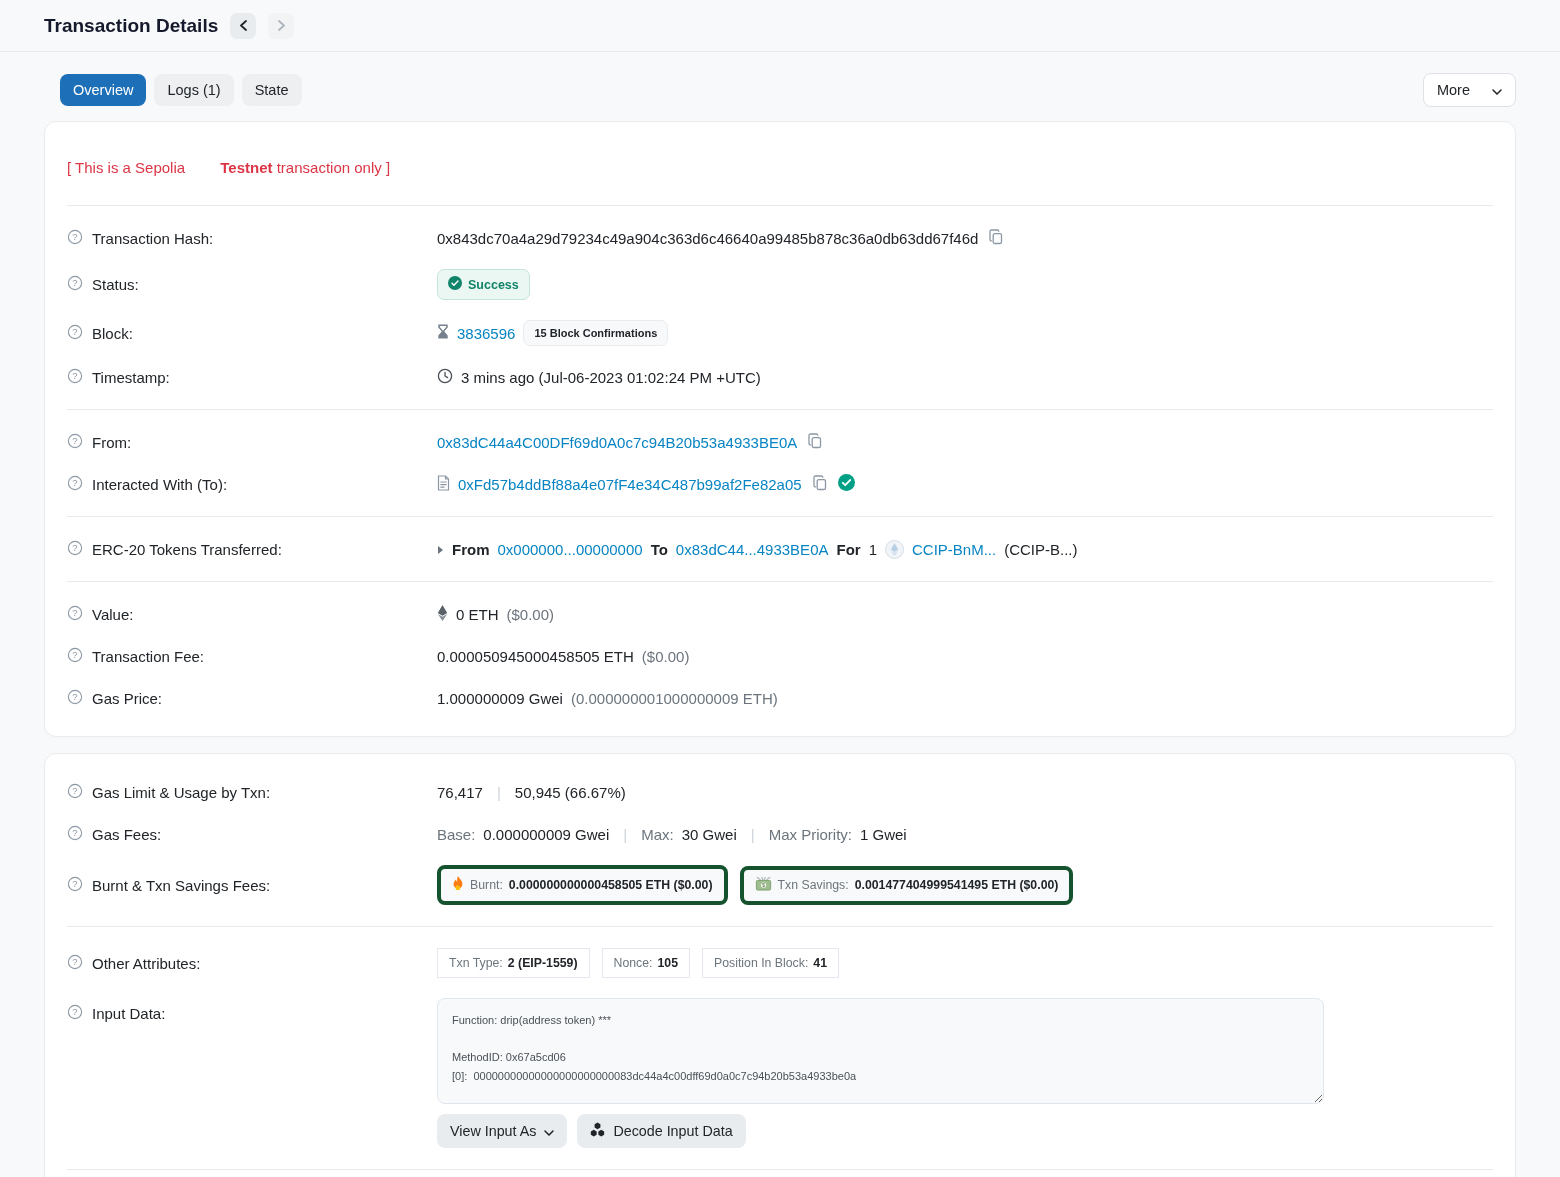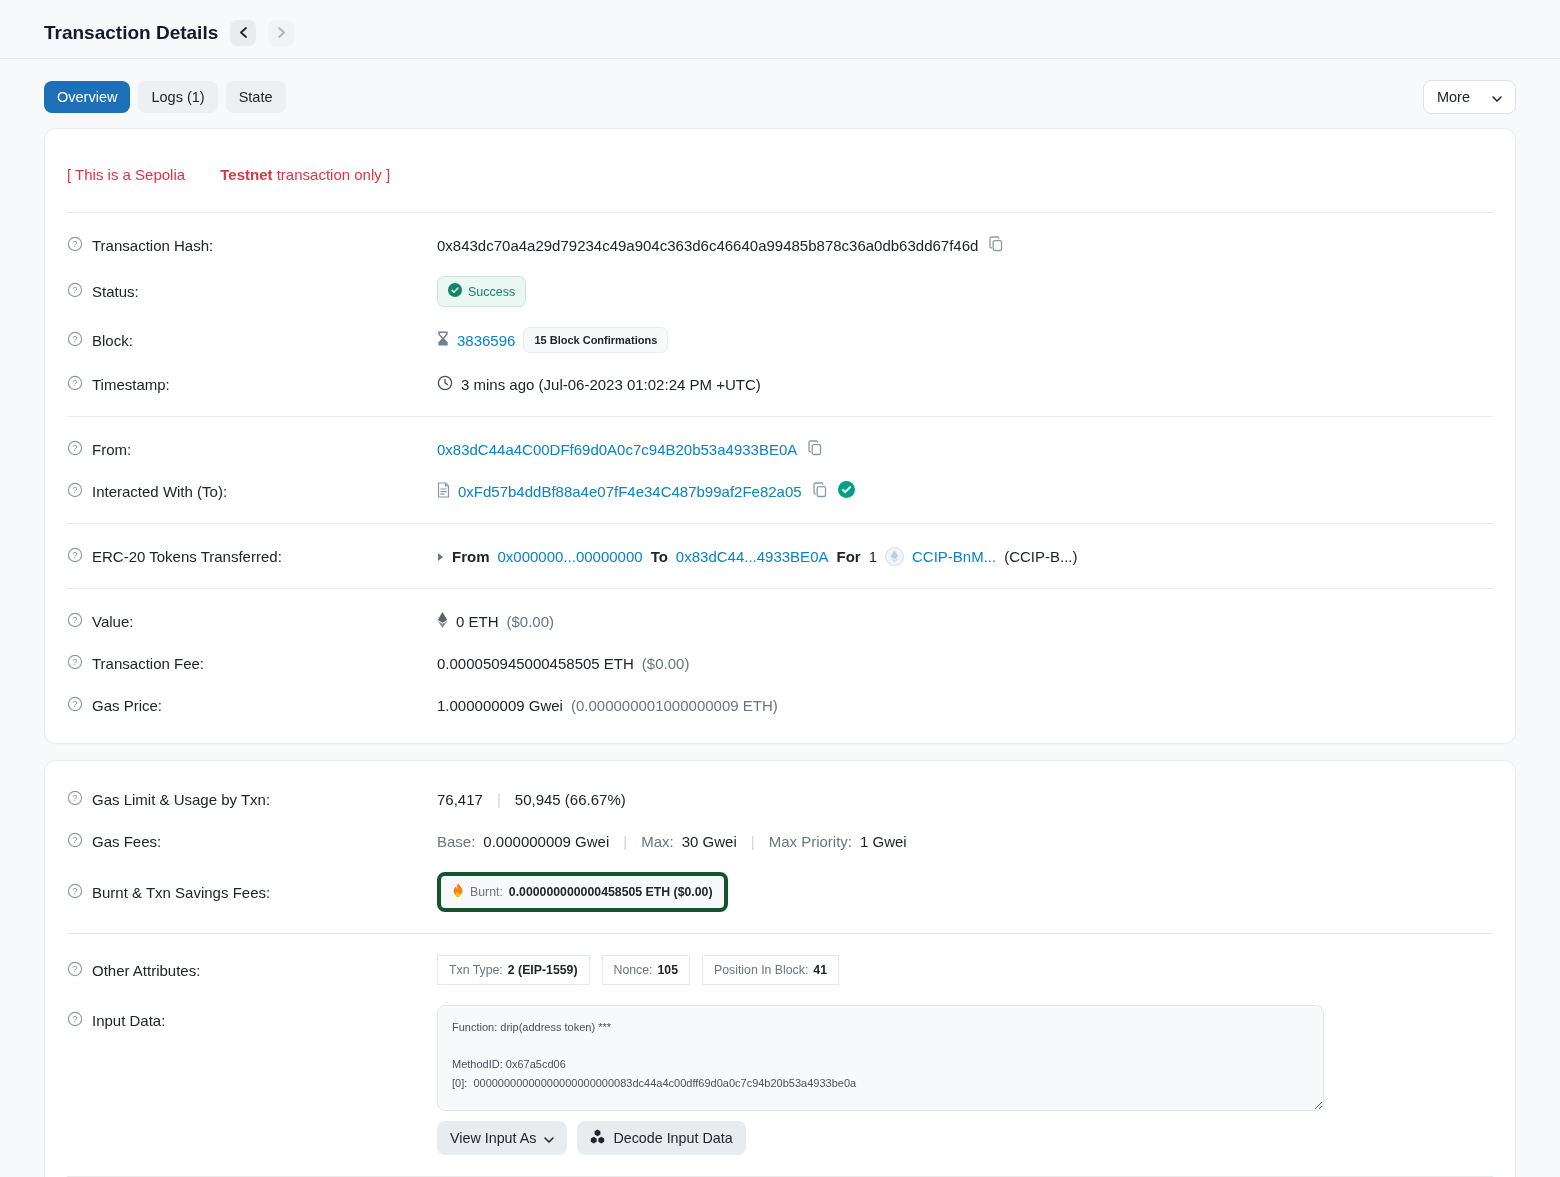--- a/index.html
+++ b/index.html
@@ -8,33 +8,33 @@
     width: 1560px;
     min-height: 1177px;
     background: #f8f9fa;
     font-family: "Liberation Sans", sans-serif;
     color: #212529;
     -webkit-font-smoothing: antialiased;
   }
   .container { padding: 0 44px; }
 
   
-  .page-header { display: flex; align-items: center; gap: 12px; padding: 20px 0 12px; }
+  .page-header { display: flex; align-items: center; gap: 12px; padding: 13px 0 12px; }
   .page-title { font-size: 19px; font-weight: 700; margin: 0; color: #15192c; }
   .nav-btn {
     width: 26px; height: 26px; border-radius: 7px; border: none;
     background: #e9ecef; display: inline-flex; align-items: center; justify-content: center;
     cursor: pointer; padding: 0;
   }
   .nav-btn.disabled { background: #f1f3f5; }
   .page-divider { height: 1px; background: #e9ecef; margin: 0 -44px; }
 
   
   .tabbar { display: flex; align-items: center; justify-content: space-between; margin: 21px 0 14px; }
-  .tabs { display: flex; gap: 8px; }
+  .tabs { display: flex; gap: 8px; margin-left: 16px; }
   .tab {
     border: none; border-radius: 8px; padding: 8px 13px; font-size: 14.5px; font-weight: 500;
     background: #edeff1; color: #212529; cursor: pointer; font-family: inherit;
   }
   .tab.active { background: #1d6fb8; color: #fff; }
   .btn-more {
     background: #fff; border: 1px solid #dee2e6; border-radius: 8px; padding: 8px 13px;
     font-size: 14.5px; color: #212529; display: inline-flex; align-items: center; gap: 22px;
     cursor: pointer; font-family: inherit;
   }
@@ -59,21 +59,21 @@
   .link { color: #0784c3; text-decoration: none; cursor: pointer; }
   .muted { color: #6c757d; }
   .pipe { color: #ced4da; padding: 0 6px; }
   .bold { font-weight: 700; }
   .icon-btn { background: none; border: none; padding: 0 2px; cursor: pointer; display: inline-flex; align-items: center; }
 
   
   .badge-success {
     display: inline-flex; align-items: center; gap: 6px;
     background: #ebf7f2; border: 1px solid #c4e5d9; color: #11846a;
-    font-size: 12.5px; font-weight: 400; padding: 6px 10px; border-radius: 7px;
+    font-size: 12.5px; font-weight: 700; padding: 6px 10px; border-radius: 7px;
   }
   .badge-gray {
     background: #f8f9fa; border: 1px solid #e9ecef; border-radius: 7px;
     padding: 6px 10px; font-size: 11px; font-weight: 700; color: #212529;
   }
   .badge-attr {
     background: #fff; border: 1px solid #e3e8ee; border-radius: 0;
     padding: 7px 11px; font-size: 12.3px; display: inline-flex; gap: 5px; align-items: center;
   }
   .badge-attr .b-label { color: #6c757d; font-weight: 500; }
@@ -411,20 +411,30 @@
         </div>
         <div class="value" style="gap:12px;">
           <span class="badge-fee">
             <span><svg width="12" height="15" viewBox="0 0 12 15">
                   <path d="M6 0c1.1 2.8 4.4 4 4.4 8.2a4.4 4.4 0 1 1-8.8 0C1.6 6 2.9 4.5 3.8 3.4c.3 1.5 1.5 2.4 1.5 2.4C4.8 3.3 5.3 1.6 6 0z" fill="#fd7e14"></path>
                   <path d="M6 14.2a2.4 2.4 0 0 1-2.4-2.5c0-1.3.9-2 1.5-2.9.6.9 3.3 1.2 3.3 3a2.4 2.4 0 0 1-2.4 2.4z" fill="#ffc107"></path>
                 </svg></span>
             <span class="b-label">Burnt:</span>
             <span class="b-val">0.000000000000458505 ETH ($0.00)</span>
           </span>
+          <span class="badge-fee">
+            <span><svg width="17" height="14" viewBox="0 0 17 14">
+                  <path d="M2 0l3.2 2.6M6.6 0l1.2 2.4M15 0l-3.2 2.6M10.4 0L9.2 2.4" stroke="#aab2ba" stroke-width="1.1" fill="none" stroke-linecap="round"></path>
+                  <rect x="1.4" y="3.4" width="14.2" height="9.6" rx="1.2" fill="#9fbe8f" stroke="#7fa06f"></rect>
+                  <circle cx="8.5" cy="8.2" r="2.6" fill="#eef3e6"></circle>
+                  <text x="8.5" y="10.1" font-size="5.5" text-anchor="middle" fill="#64805a" font-family="Liberation Sans">$</text>
+                </svg></span>
+            <span class="b-label">Txn Savings:</span>
+            <span class="b-val">0.001477404999541495 ETH ($0.00)</span>
+          </span>
         </div>
       </div>
     </div>
 
     <div class="section">
 
       <div class="row">
         <div class="label">
           <span><svg width="16" height="16" viewBox="0 0 16 16">
                 <circle cx="8" cy="8" r="6.6" fill="none" stroke="#8c98a4" stroke-width="1.1"></circle>

